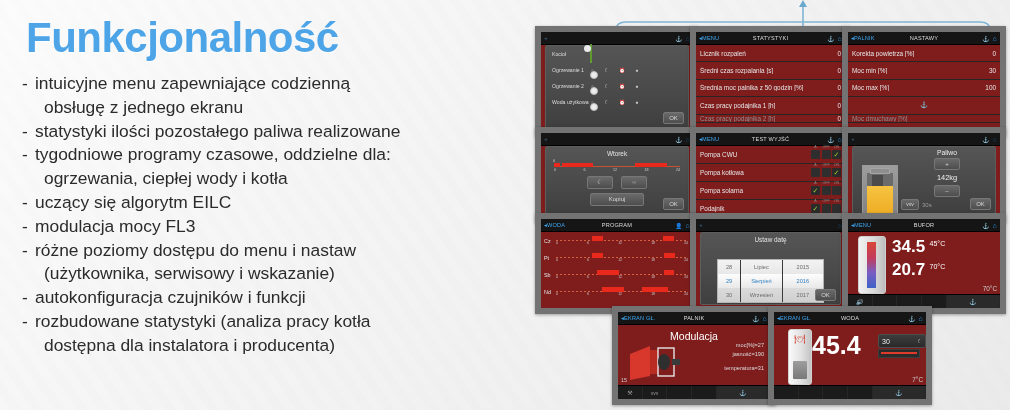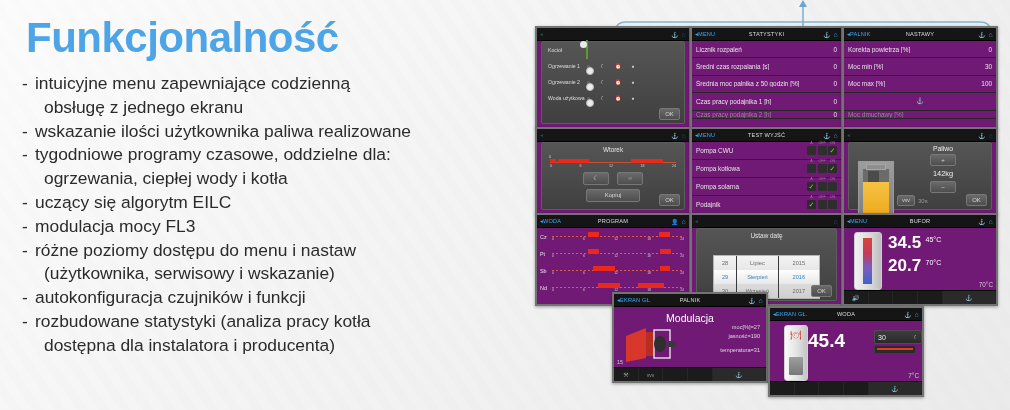--- a/index.html
+++ b/index.html
@@ -25,35 +25,35 @@
     display:flex;color:#2b2b2b;font-size:17.4px;line-height:23.8px;
   }
   .dash{width:13px;flex:0 0 13px;}
   .btext{flex:1 1 auto;}
   .btext .l2{display:block;padding-left:9px;}
   
   #bracket{position:absolute;left:596px;top:0;width:414px;height:50px;}
   
   #grid{position:absolute;left:535px;top:26px;width:474px;height:384px;}
   .scr{
-    position:absolute;background:#701a75;border:2px solid #737373;
+    position:absolute;background:#7f1d1d;border:6px solid #737373;
     box-shadow:0 1px 3px rgba(0,0,0,.35);
     overflow:hidden;color:#e8e8e8;
   }
   
   .p1{left:0;top:0;width:152px;height:99px;}
   .p2{left:155px;top:0;width:149px;height:99px;}
   .p3{left:307px;top:0;width:152px;height:99px;}
   .p4{left:0;top:101px;width:152px;height:84px;}
   .p5{left:155px;top:101px;width:149px;height:84px;}
   .p6{left:307px;top:101px;width:152px;height:84px;}
   .p7{left:0;top:187px;width:152px;height:89px;}
   .p8{left:155px;top:187px;width:149px;height:89px;}
   .p9{left:307px;top:187px;width:152px;height:89px;}
-  .p10{left:77px;top:266px;width:152px;height:87px;}
+  .p10{left:77px;top:280px;width:152px;height:87px;}
   .p11{left:233px;top:280px;width:152px;height:87px;}
 
   
   .hdr{
     height:12px;background:#151515;border-bottom:1px solid #000;
     display:flex;align-items:center;font-size:5.6px;letter-spacing:.2px;
     color:#cfcfcf;position:relative;
   }
   .hdr .back{color:#3fa9f5;padding-left:3px;}
   .hdr .ttl{position:absolute;left:0;right:0;text-align:center;color:#ddd;}
@@ -191,21 +191,21 @@
     <div class="bullet">
       <span class="dash">-</span>
       <span class="btext">
         <span>intuicyjne menu zapewniające codzienną</span>
         <span class="l2">obsługę z jednego ekranu</span>
       </span>
     </div>
     <div class="bullet">
       <span class="dash">-</span>
       <span class="btext">
-        <span>wskazanie ilości użytkownika paliwa realizowane</span>
+        <span>statystyki ilości pozostałego paliwa realizowane</span>
       </span>
     </div>
     <div class="bullet">
       <span class="dash">-</span>
       <span class="btext">
         <span>tygodniowe programy czasowe, oddzielne dla:</span>
         <span class="l2">ogrzewania, ciepłej wody i kotła</span>
       </span>
     </div>
     <div class="bullet">
@@ -682,21 +682,21 @@
       <span class="ttl">WODA</span>
       <span class="ico">
         <span class="wrench">⚓</span>
         <span class="home">⌂</span>
       </span>
     </div>
     <div class="wtank">
       <div class="tapicon">🍽</div>
       <div class="grey"></div>
     </div>
-    <div style="position:absolute;left:38px;top:20px;font-size:19px;font-weight:bold;color:#fff;line-height:26px;">45.4</div>
+    <div style="position:absolute;left:38px;top:20px;font-size:25px;font-weight:bold;color:#fff;line-height:26px;">45.4</div>
     <div class="pill" style="left:104px;top:22px;width:40px;height:12px;">
       <span>30</span>
       <span class="sunico">☾</span>
     </div>
     <div class="minibar" style="left:104px;top:37px;width:40px;">
       <span class="red"></span>
     </div>
     <div class="corner" style="right:3px;bottom:16px;">7°C</div>
     <div class="botbar">
       <div class="seg"></div>

